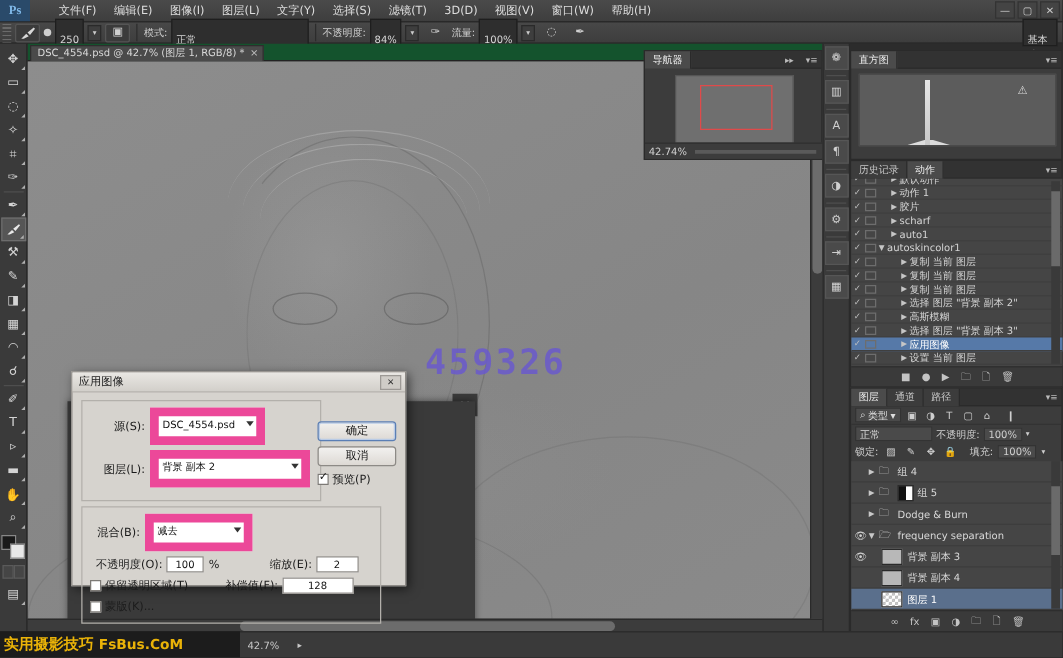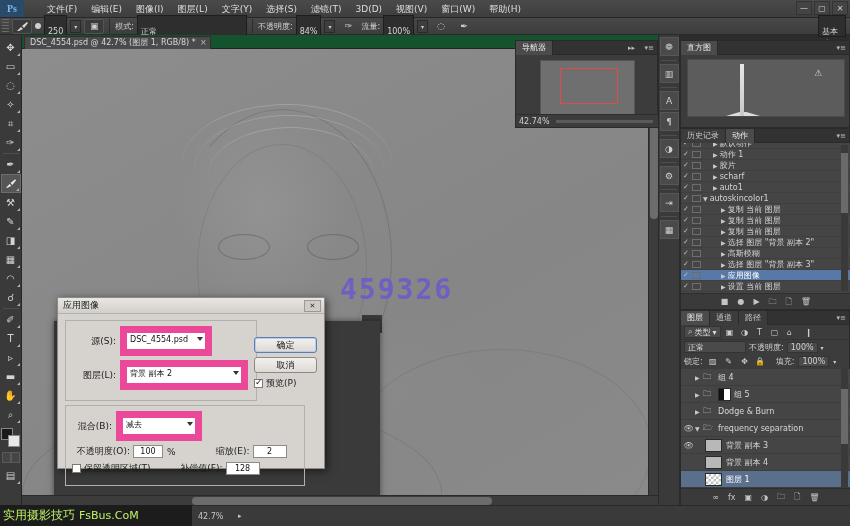--- a/index.html
+++ b/index.html
@@ -261,21 +261,21 @@
   .lay-scroll { position:absolute; right:1px; top:58px; width:7px; height:118px; background:#3a3a3a; }
   .lay-scroll .thumb { position:absolute; left:0; top:20px; width:7px; height:55px; background:#6a6a6a; }
 
   
   .statusbar {
     position:absolute; left:0; bottom:0; width:850px; height:21px;
     background:#3a3a3a; border-top:1px solid #2a2a2a; display:flex; align-items:center;
   }
   .site-badge {
     position:absolute; left:0; bottom:0; width:192px; height:21px; background:#1c1c1c;
-    color:#bef264; font-size:12px; font-weight:normal; display:flex; align-items:center; padding-left:3px; gap:4px;
+    color:#eab308; font-size:12px; font-weight:bold; display:flex; align-items:center; padding-left:3px; gap:4px;
   }
   .badge-en { font-size:11px; }
   .status-zoom { position:absolute; left:198px; font-size:8px; color:#c8c8c8; }
   .status-arw { position:absolute; left:238px; font-size:7px; color:#c8c8c8; }
 </style>
 </head>
 <body>
 
 <div id="app">
 
@@ -432,21 +432,26 @@
           <div class="numbox" style="width:30px;margin-left:3px">100</div>
           <span style="margin-left:4px">%</span>
           <span class="flabel" style="width:52px;margin-left:22px">缩放(E):</span>
           <div class="numbox" style="width:34px;margin-left:3px">2</div>
         </div>
         <div class="frow">
           <span>
             <i class="cbx"></i><span>保留透明区域(T)</span>
           </span>
           <span class="flabel" style="width:52px;margin-left:20px">补偿值(F):</span>
-          <div class="numbox" style="width:34px;margin-left:3px">128</div>
+          <div class="numbox" style="width:57px;margin-left:3px">128</div>
+        </div>
+        <div class="frow" style="margin-bottom:0">
+          <span>
+            <i class="cbx"></i><span>蒙版(K)...</span>
+          </span>
         </div>
       </div>
 
       <div class="dlg-btns">
         <div class="dbtn primary">确定</div>
         <div class="dbtn">取消</div>
         <div style="font-size:9px;margin-top:3px">
           <i class="cbx on"></i><span>预览(P)</span>
         </div>
       </div>

